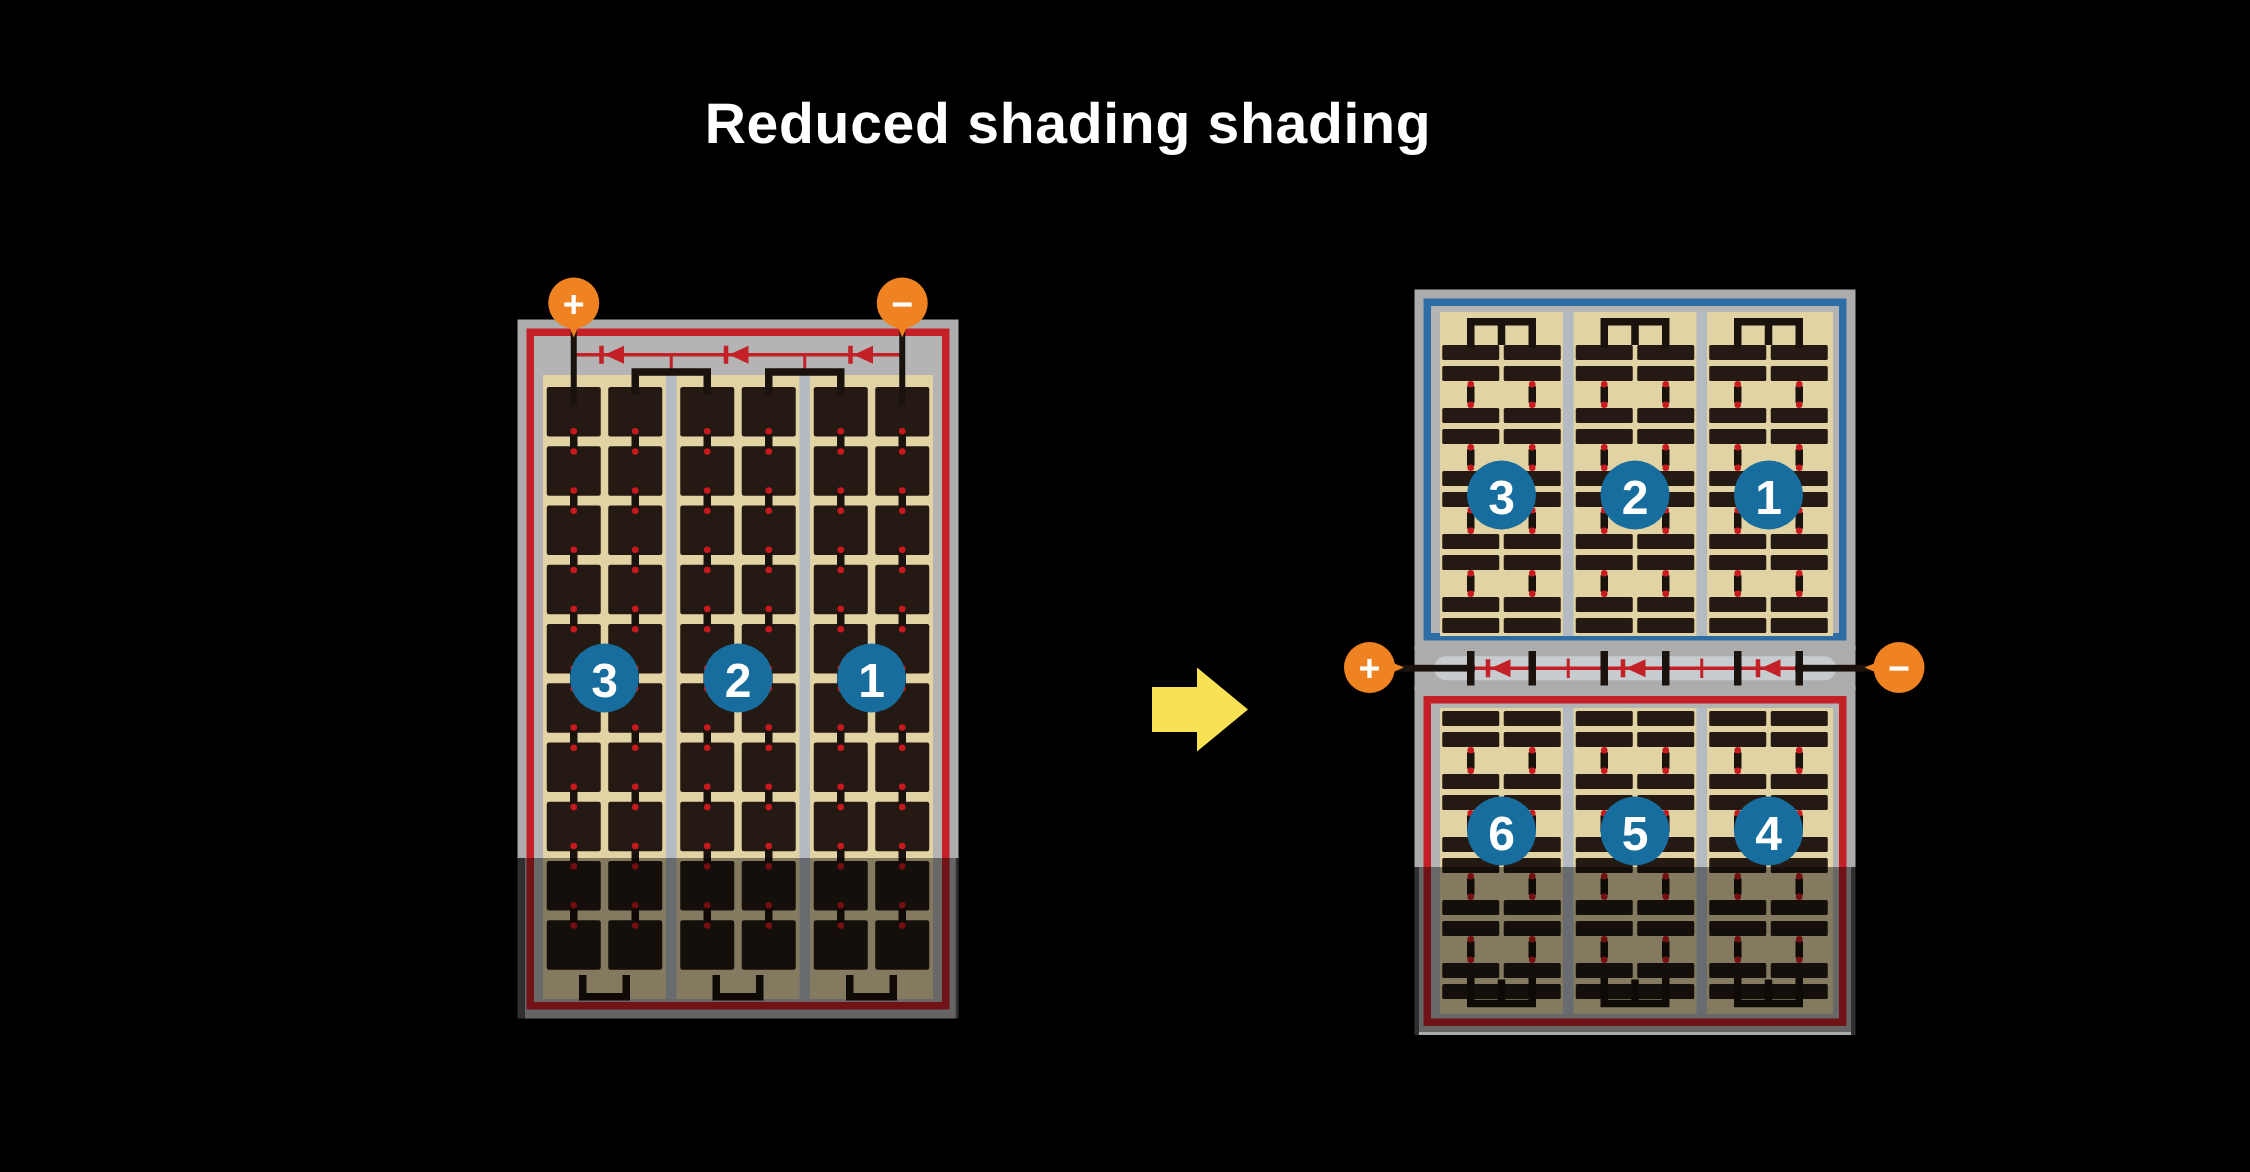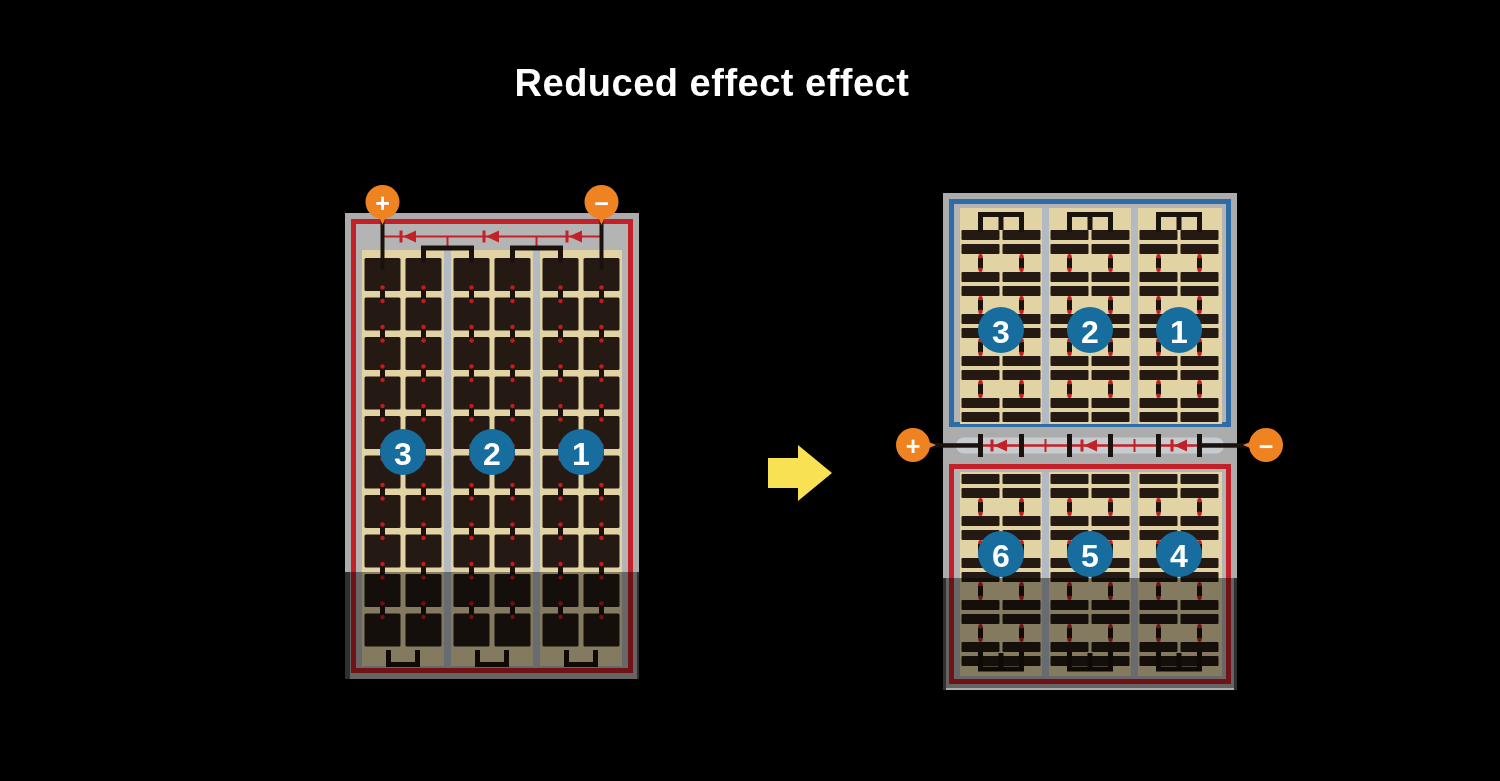--- a/index.html
+++ b/index.html
@@ -6,21 +6,21 @@
   .stage{position:relative;width:1500px;height:781px;background:#000;overflow:hidden;
          font-family:"Liberation Sans",sans-serif;}
   .title{position:absolute;top:64px;left:312px;width:800px;text-align:center;
          color:#fff;font-size:38px;font-weight:bold;letter-spacing:.5px;line-height:1;}
   svg{position:absolute;top:0;left:0;}
 </style>
 </head>
 <body>
 
 <div class="stage">
-  <div class="title">Reduced effect effect</div>
+  <div class="title">Reduced shading shading</div>
   <svg id="scene" width="1500" height="781" viewBox="0 0 1500 781">
       <g>
         <rect x="345" y="213" width="294" height="466" fill="#ACACAC" rx="0"></rect>
         <rect x="351" y="219" width="282" height="454" fill="#B4B4B4" rx="0"></rect>
         <rect x="353.5" y="221.5" width="277" height="449" fill="none" stroke="#C32127" stroke-width="5"></rect>
         <rect x="362" y="250" width="260" height="416" fill="#E2D3A4" rx="0"></rect>
         <rect x="444" y="250" width="7" height="416" fill="#B3BAC1" rx="0"></rect>
         <rect x="533" y="250" width="7" height="416" fill="#B3BAC1" rx="0"></rect>
         <rect x="364.5" y="258" width="36" height="33" fill="#241A13" rx="1.5"></rect>
         <rect x="364.5" y="297.5" width="36" height="33" fill="#241A13" rx="1.5"></rect>

